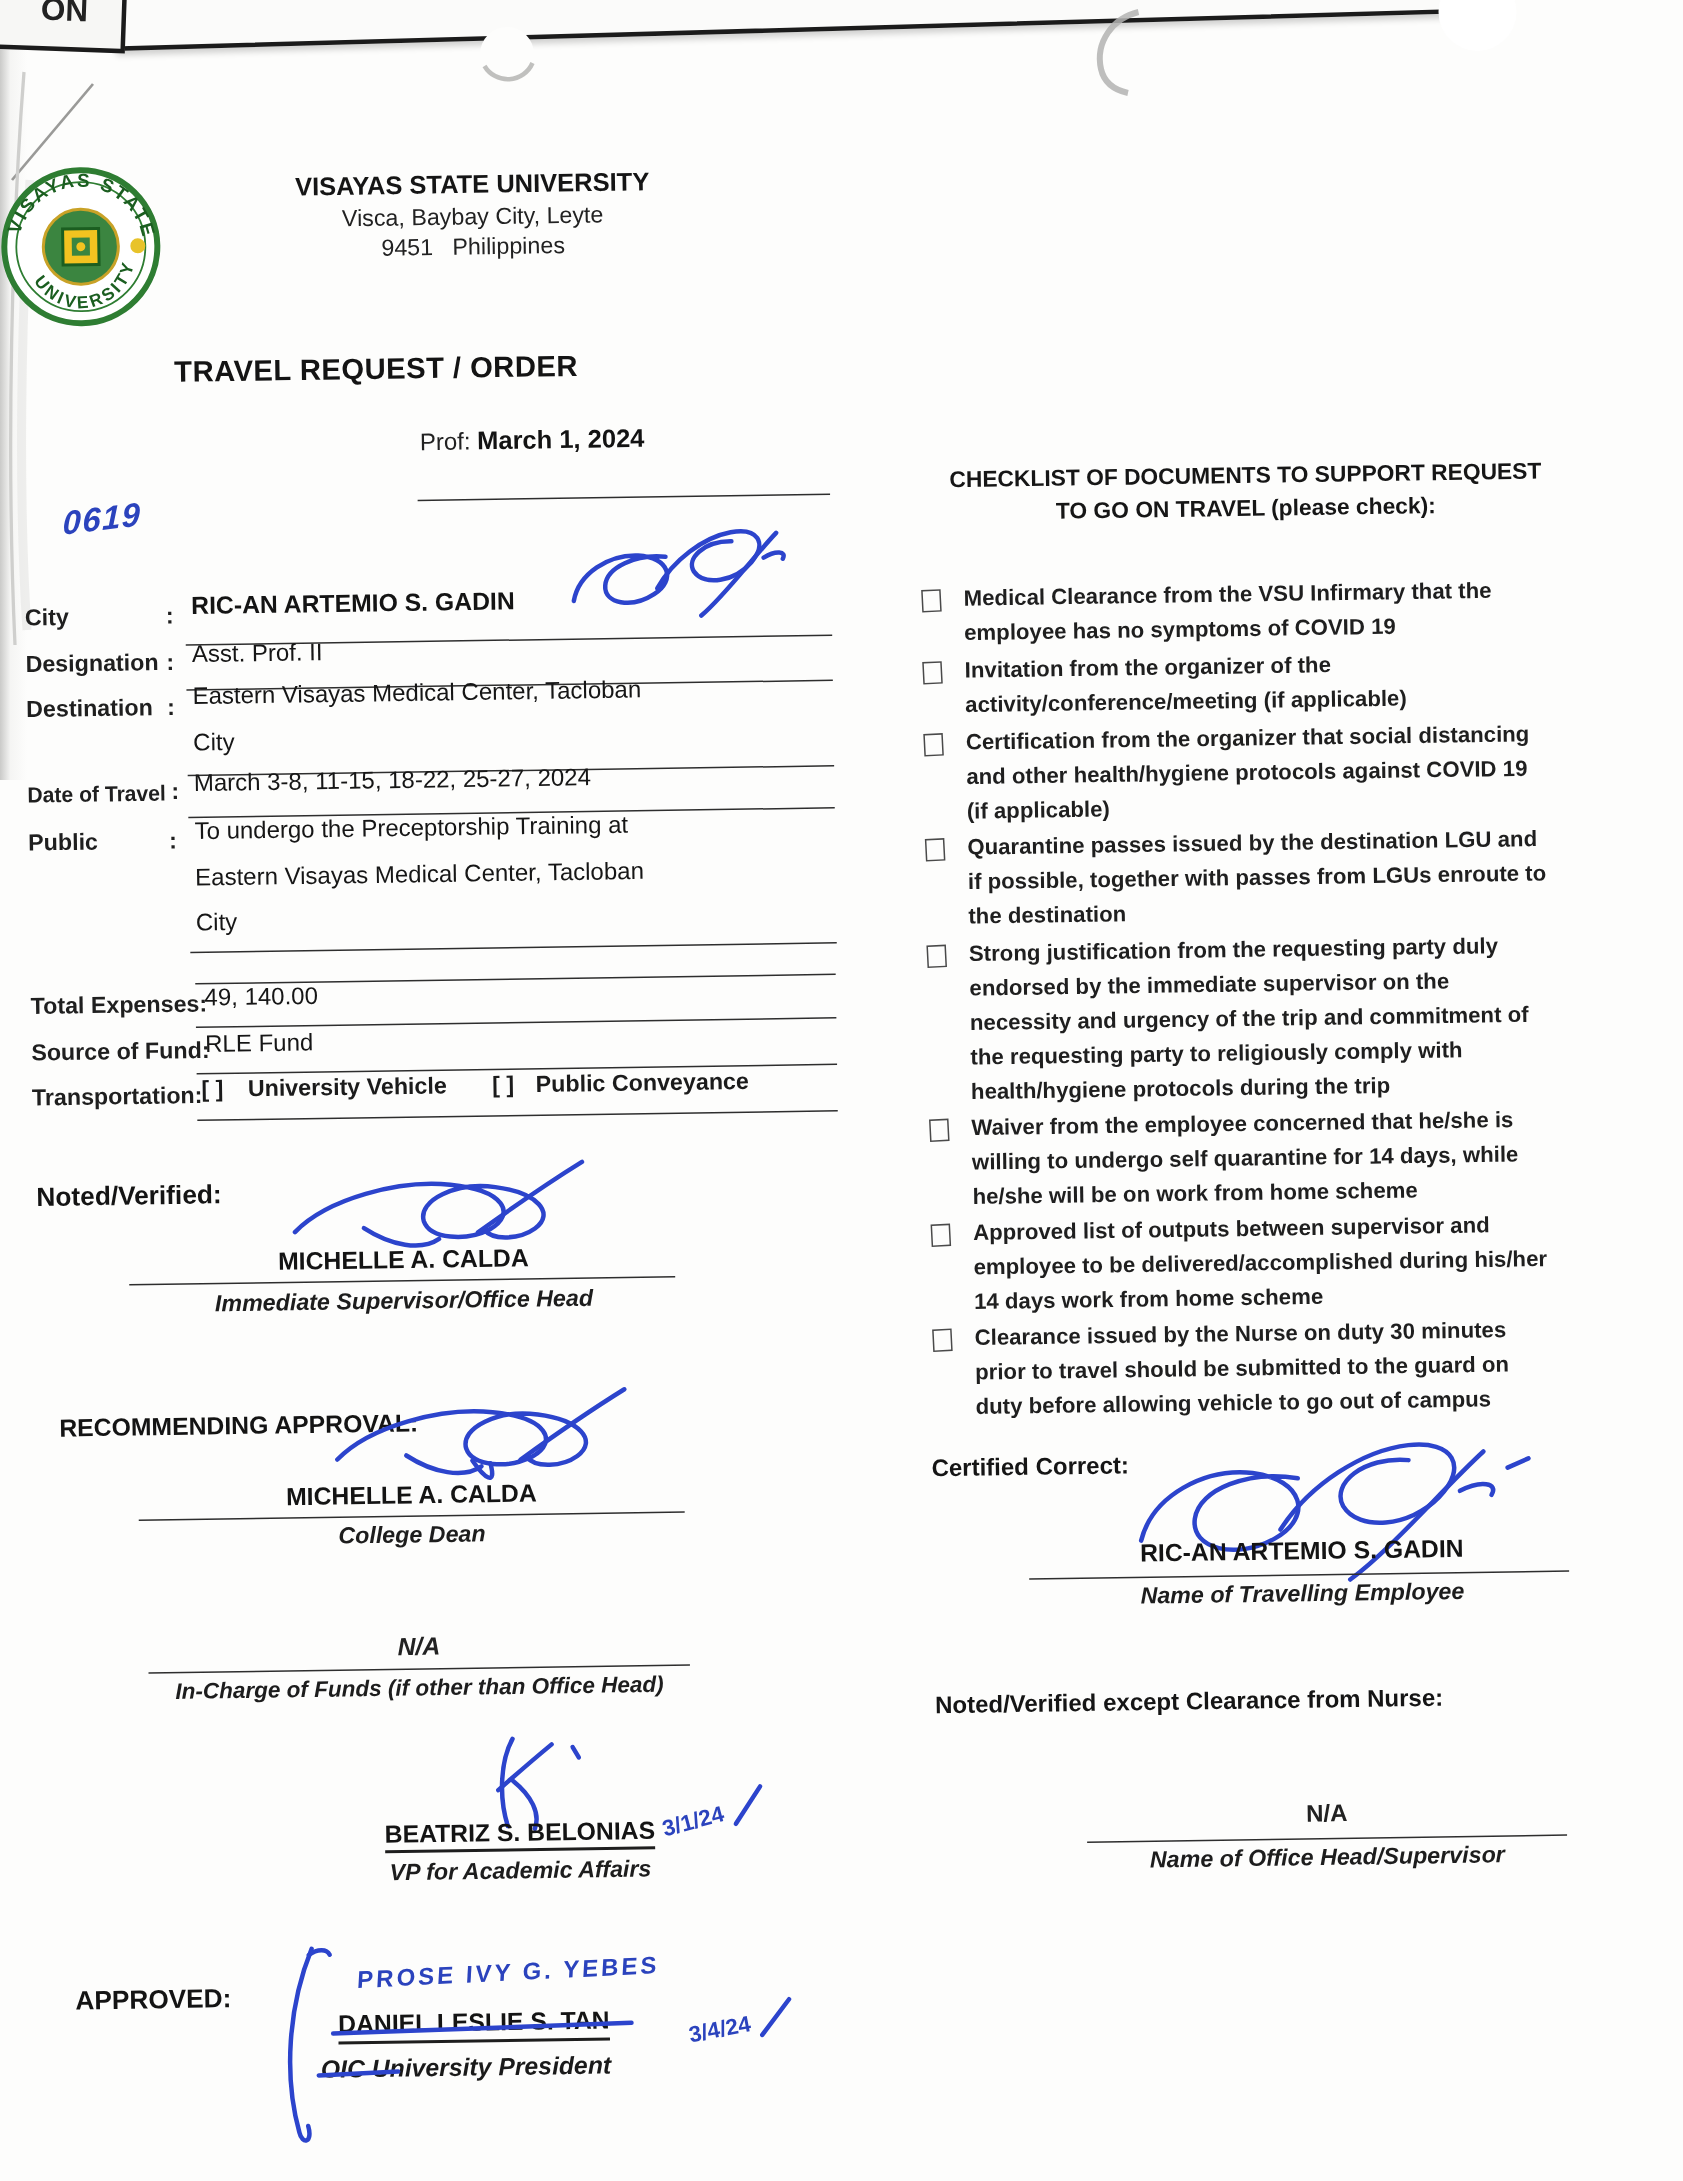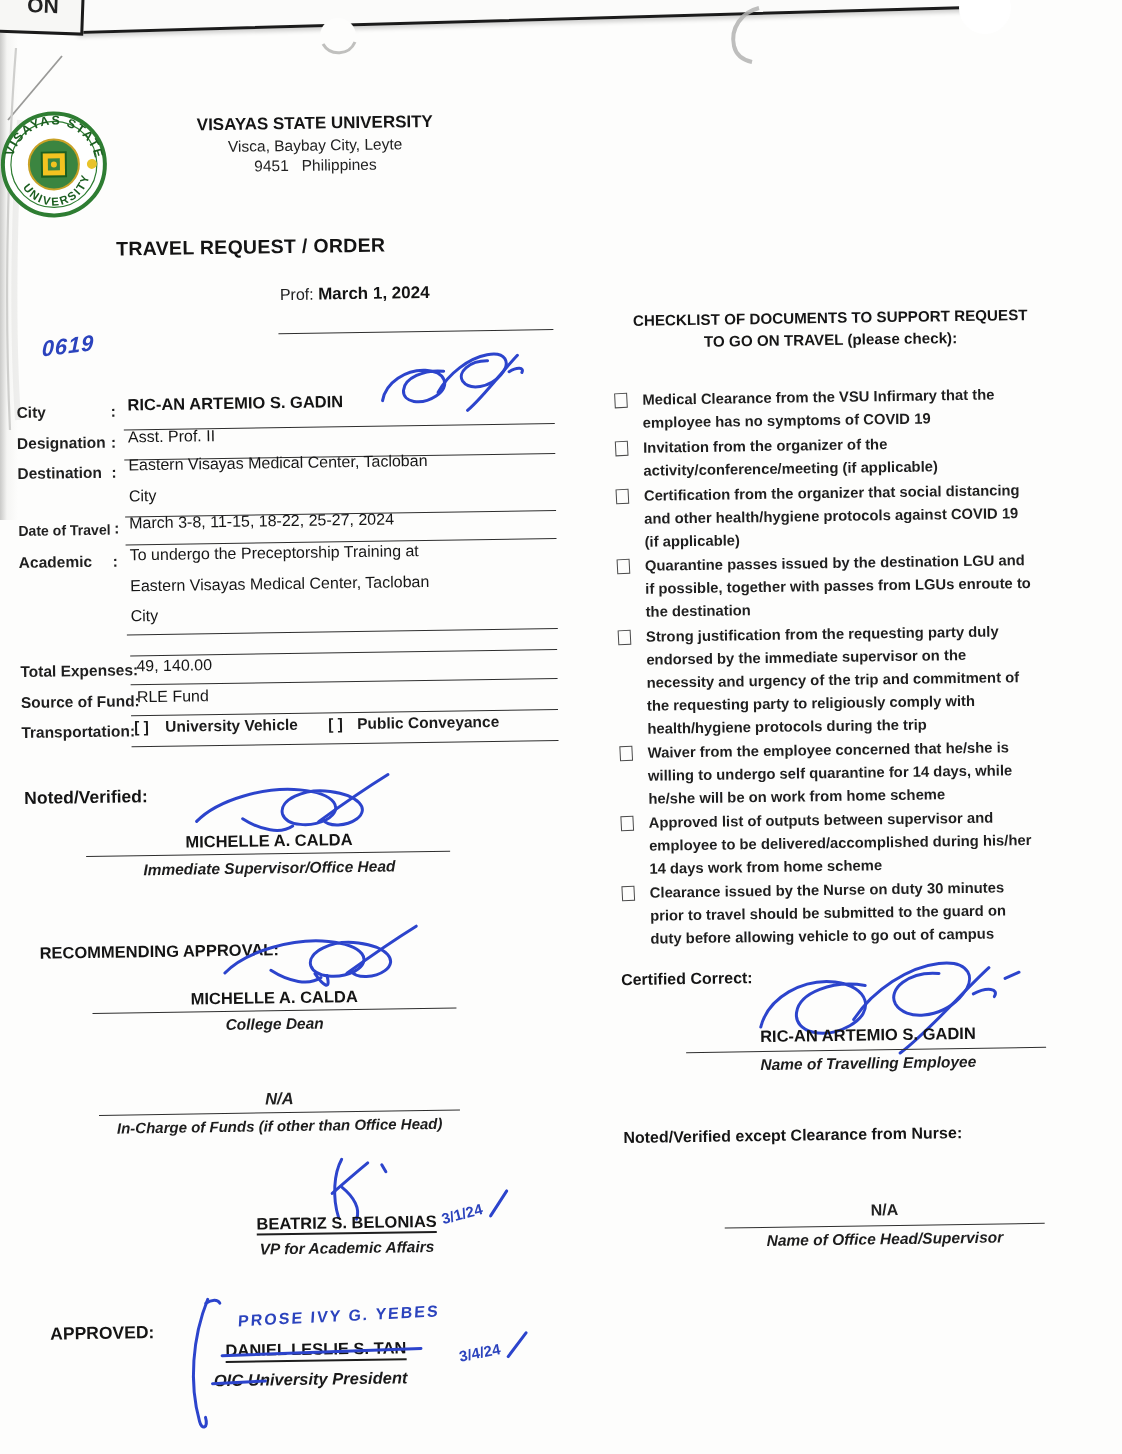--- a/index.html
+++ b/index.html
@@ -106,21 +106,21 @@
     <div class="abs fieldlbl" style="left:114px;top:457px;">:</div>
     <div class="abs fieldval" style="left:131px;top:450px;">Eastern Visayas Medical Center, Tacloban</div>
     <div class="abs fieldval" style="left:131px;top:481px;">City</div>
     <div class="uline" style="left:127px;top:510px;width:431px;"></div>
 
     <div class="abs fieldlbl" style="left:20px;top:515px;font-size:14.5px;transform:scaleX(.97);transform-origin:left;">Date of Travel</div>
     <div class="abs fieldlbl" style="left:116px;top:513px;">:</div>
     <div class="abs fieldval" style="left:131px;top:508px;">March 3-8, 11-15, 18-22, 25-27, 2024</div>
     <div class="uline" style="left:127px;top:538px;width:431px;"></div>
 
-    <div class="abs fieldlbl" style="left:20px;top:546px;">Academic</div>
+    <div class="abs fieldlbl" style="left:20px;top:546px;">Public</div>
     <div class="abs fieldlbl" style="left:114px;top:546px;">:</div>
     <div class="abs fieldval" style="left:131px;top:540px;">To undergo the Preceptorship Training at</div>
     <div class="abs fieldval" style="left:131px;top:571px;">Eastern Visayas Medical Center, Tacloban</div>
     <div class="abs fieldval" style="left:131px;top:601px;">City</div>
     <div class="uline" style="left:127px;top:628px;width:431px;"></div>
 
     <div class="uline" style="left:130px;top:649px;width:427px;"></div>
 
     <div class="abs fieldlbl" style="left:20px;top:655px;">Total Expenses:</div>
     <div class="abs fieldval" style="left:136px;top:651px;">49, 140.00</div>

